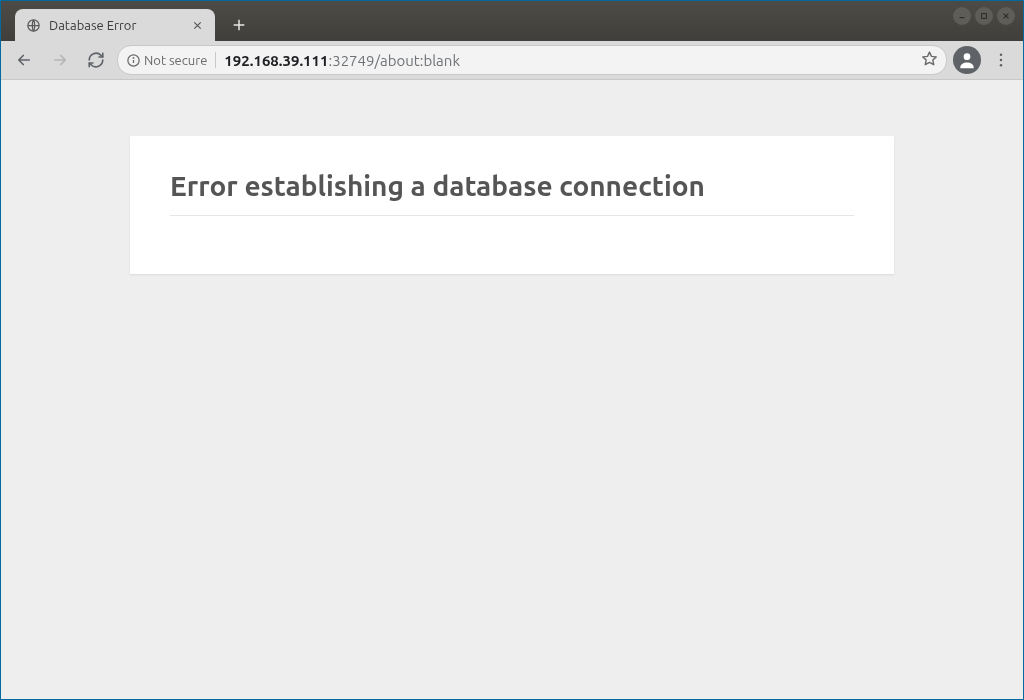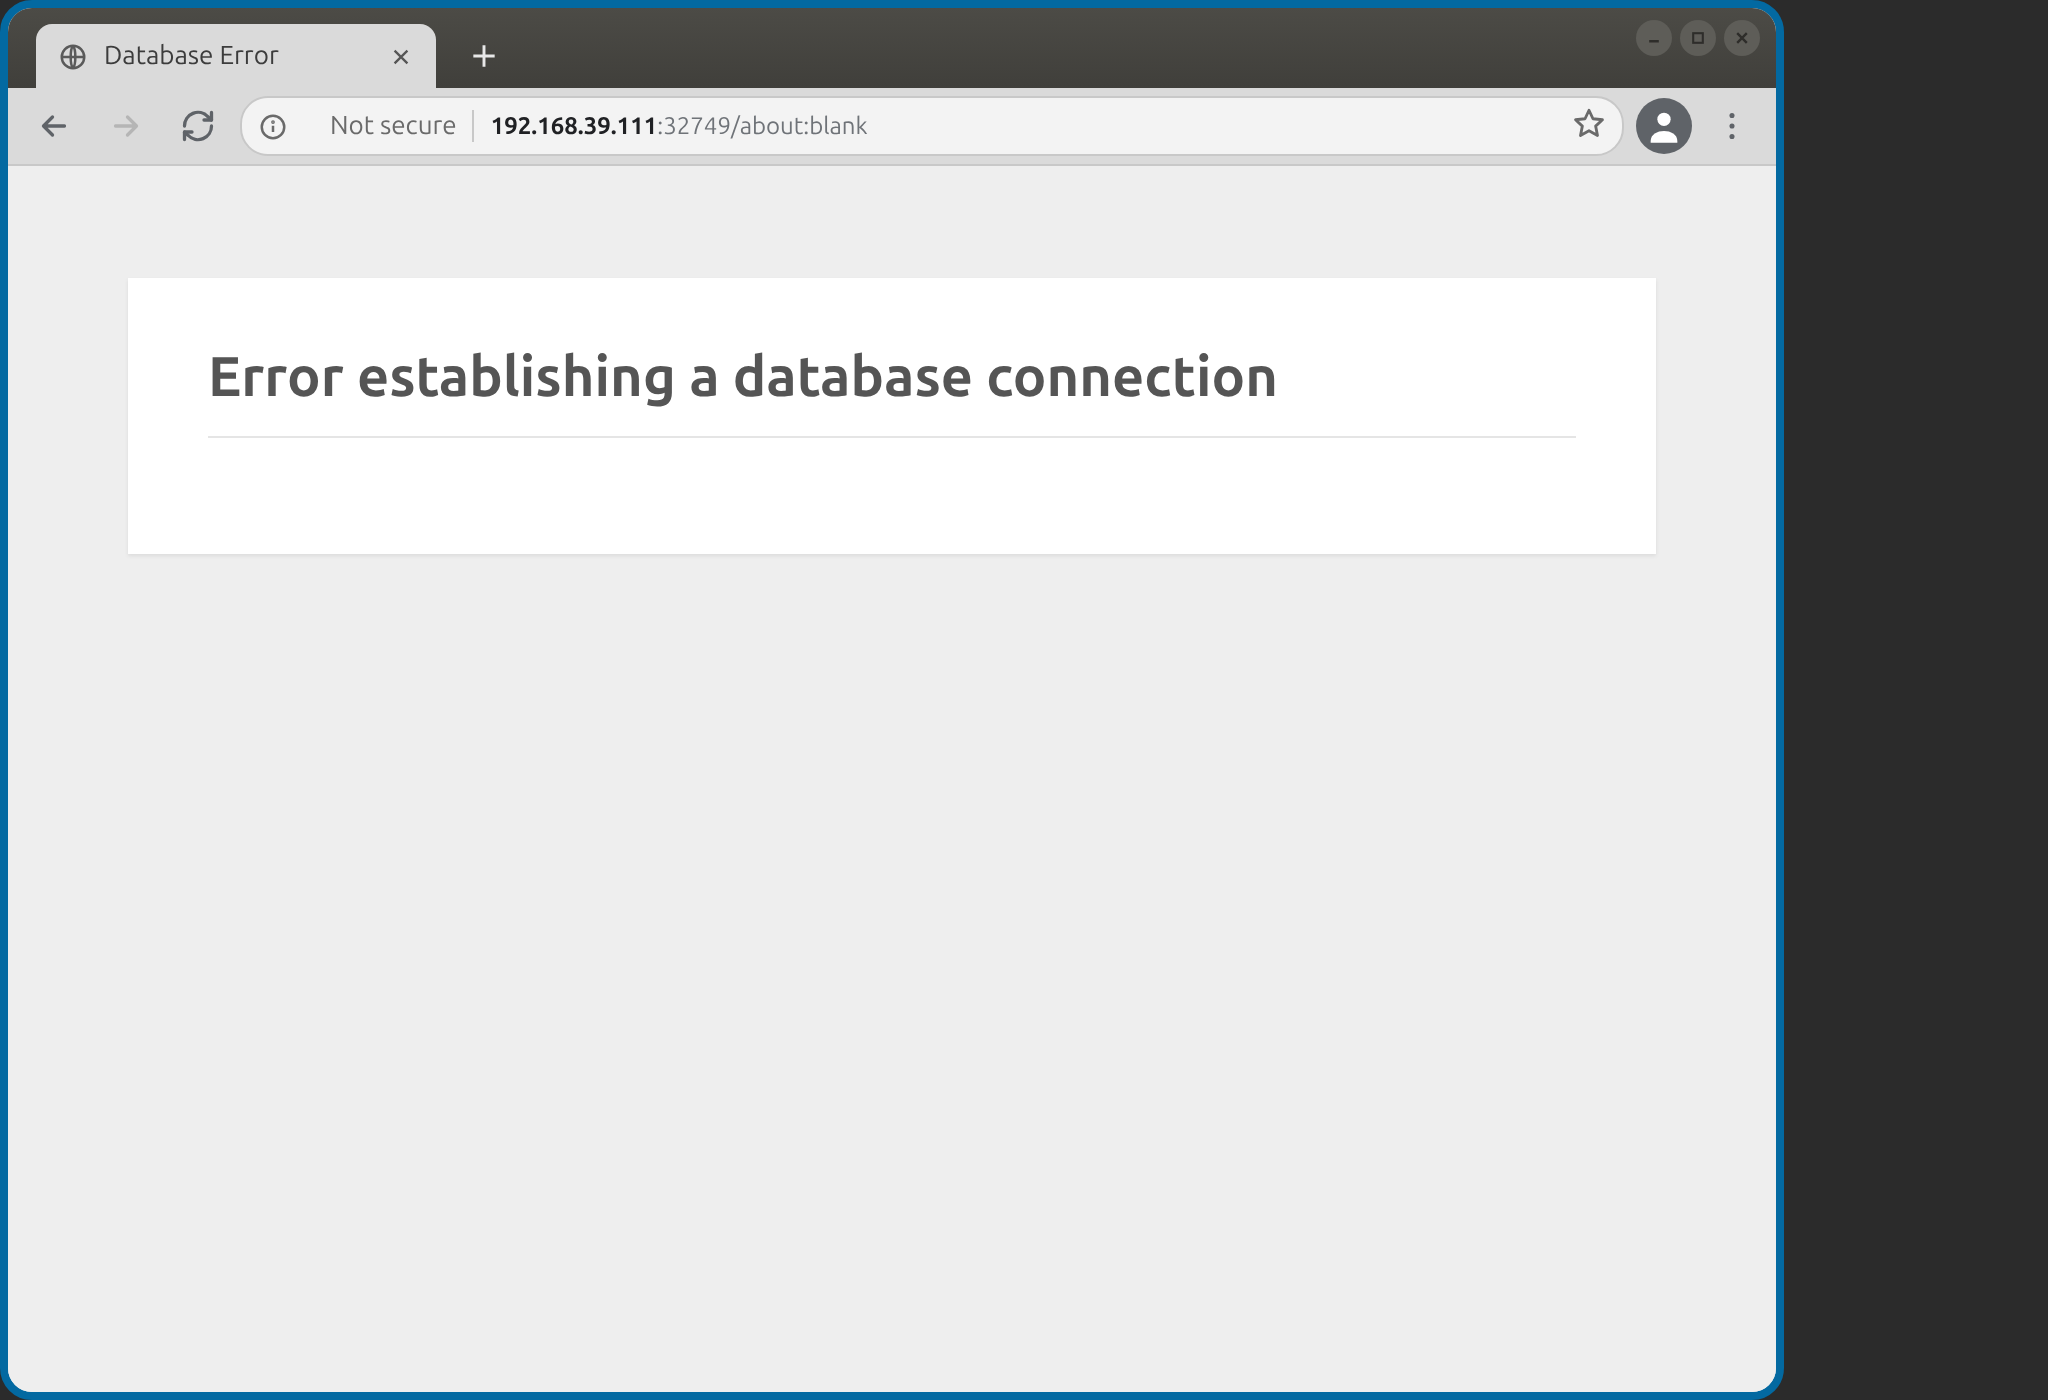--- a/index.html
+++ b/index.html
@@ -5,25 +5,25 @@
   html, body {
     margin: 0;
     padding: 0;
     width: 1024px;
     height: 700px;
     font-family: Ubuntu, "Segoe UI", Arial, sans-serif;
     background: #2b2b2b;
     overflow: hidden;
   }
   .window {
-    width: 892px;
+    width: 1024px;
     height: 700px;
     box-sizing: border-box;
-    border: 4px solid #0369a1;
-    border-radius: 16px;
+    border: 1px solid #0369a1;
+    border-radius: 0;
     overflow: hidden;
     background: #eeeeee;
     position: relative;
   }
 
   
   .titlebar {
     display: flex;
     align-items: flex-end;
     height: 40px;
@@ -116,32 +116,32 @@
     border-radius: 14px;
     display: flex;
     align-items: center;
     padding: 0 8px;
     gap: 8px;
     font-size: 14px;
     color: #333;
     overflow: hidden;
   }
   .omnibox .sec {
-    display: flex; align-items: center; gap: 21px;
+    display: flex; align-items: center; gap: 3px;
     color: #6a6a6a;
     font-size: 13px;
     white-space: nowrap;
   }
   .omnibox .sep {
     width: 1px; height: 16px;
     background: #c8c8c8;
   }
   .omnibox .url {
     flex: 1;
-    font-size: 12px;
+    font-size: 15px;
     color: #202124;
     white-space: nowrap;
     overflow: hidden;
   }
   .omnibox .url .bold { font-weight: 600; }
   .omnibox .url .faded { color: #6f7378; }
 
   .tb-icon-svg { width: 18px; height: 18px; }
   .star {
     color: #6a6a6a;

